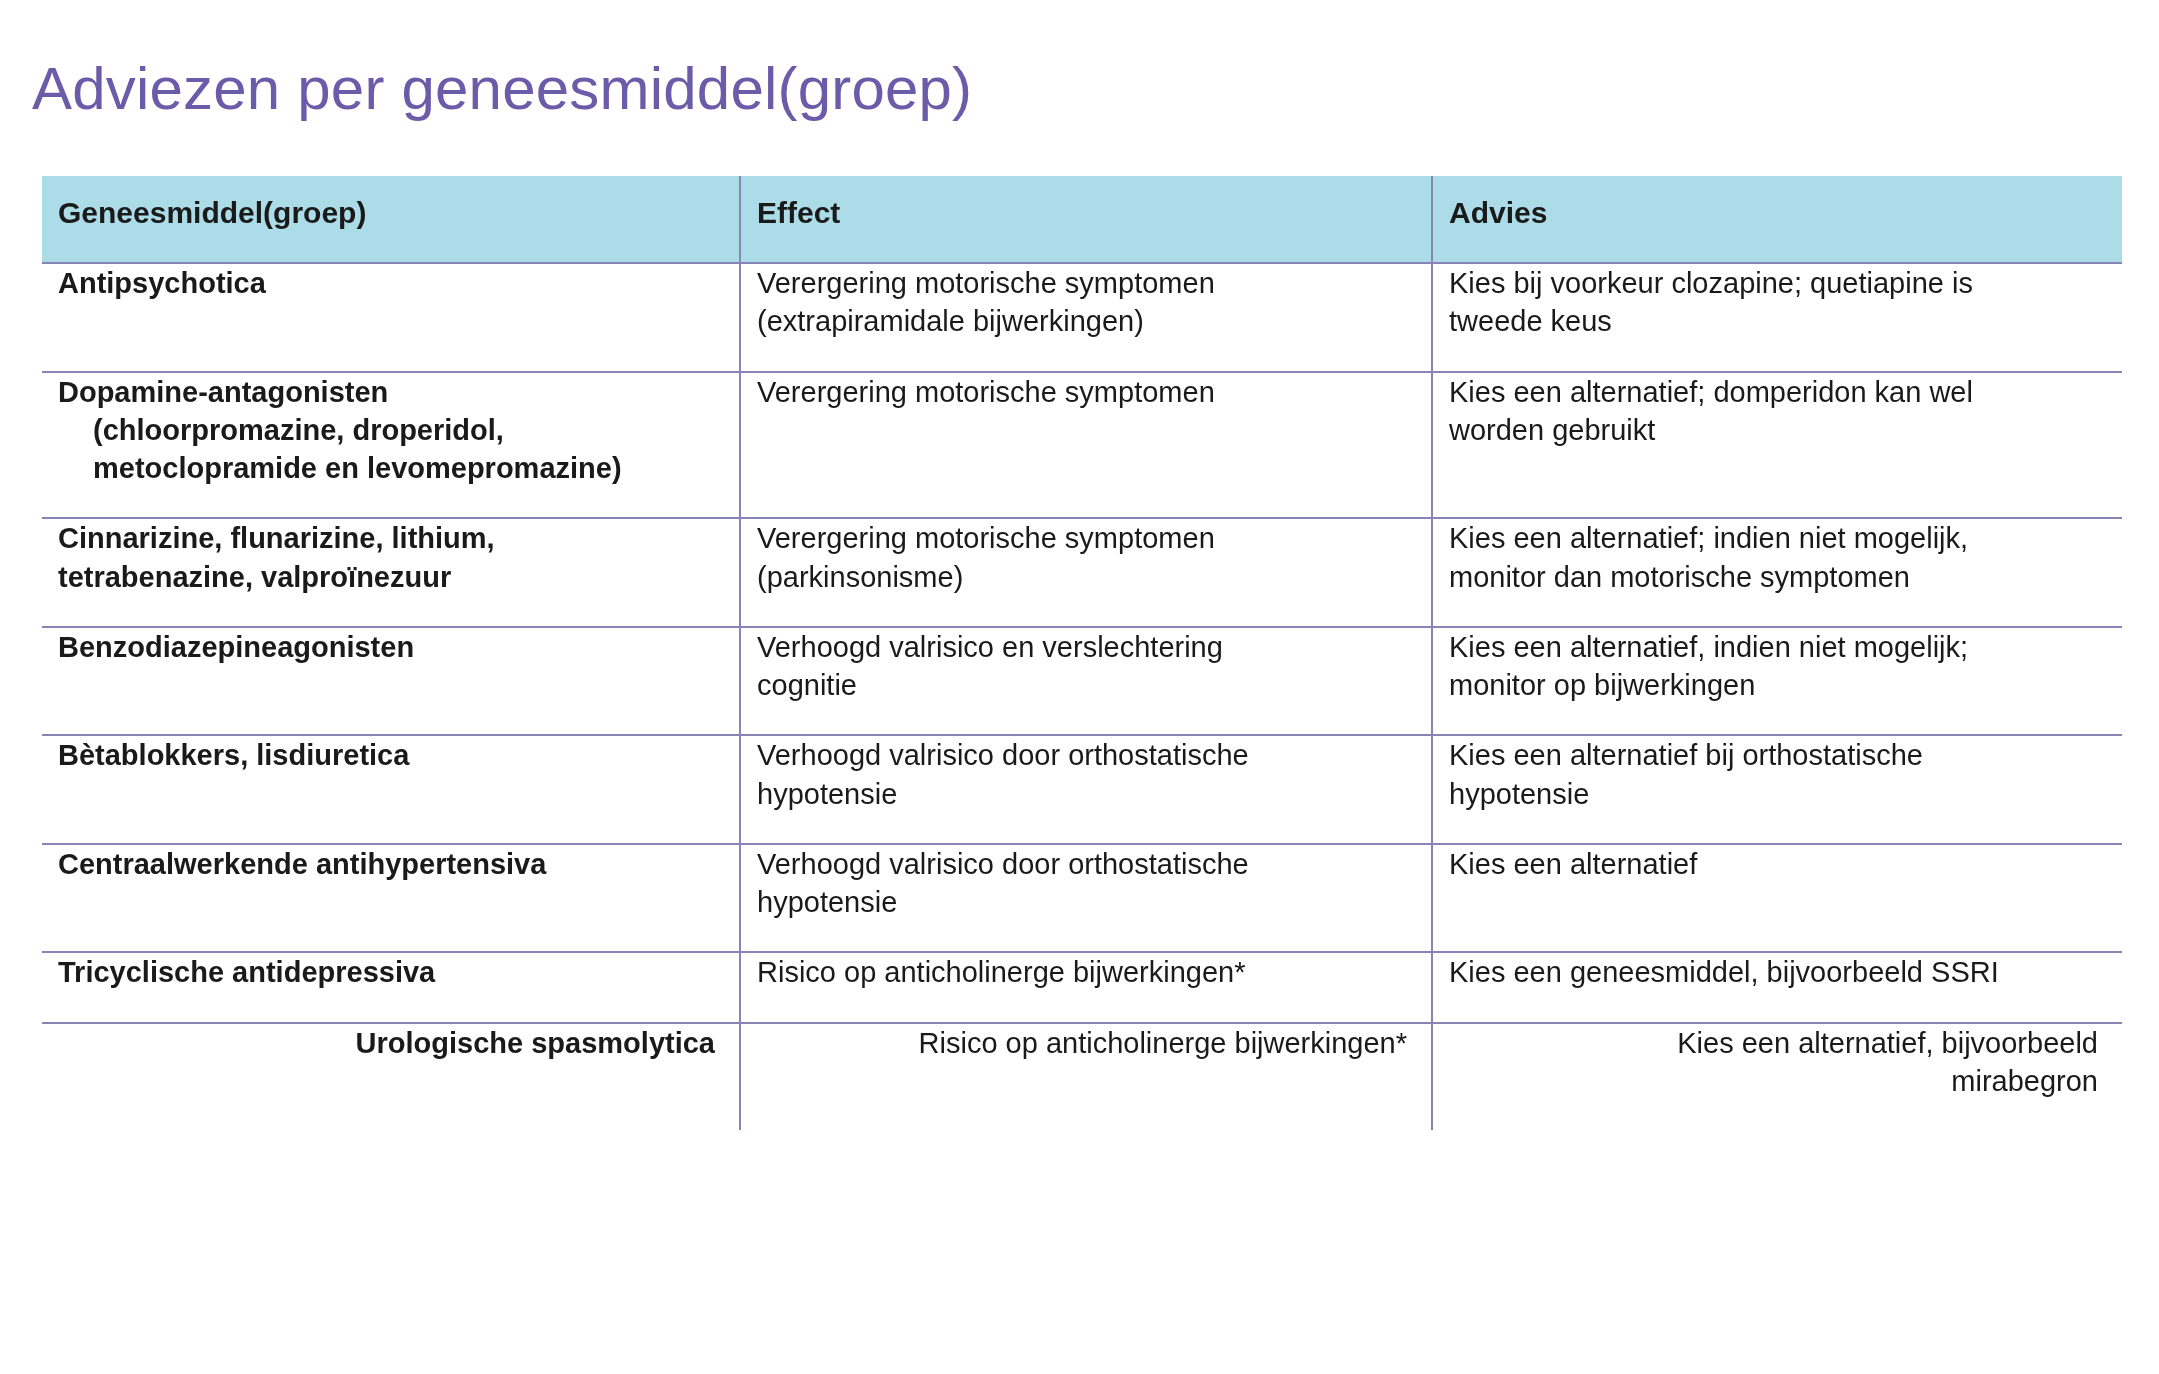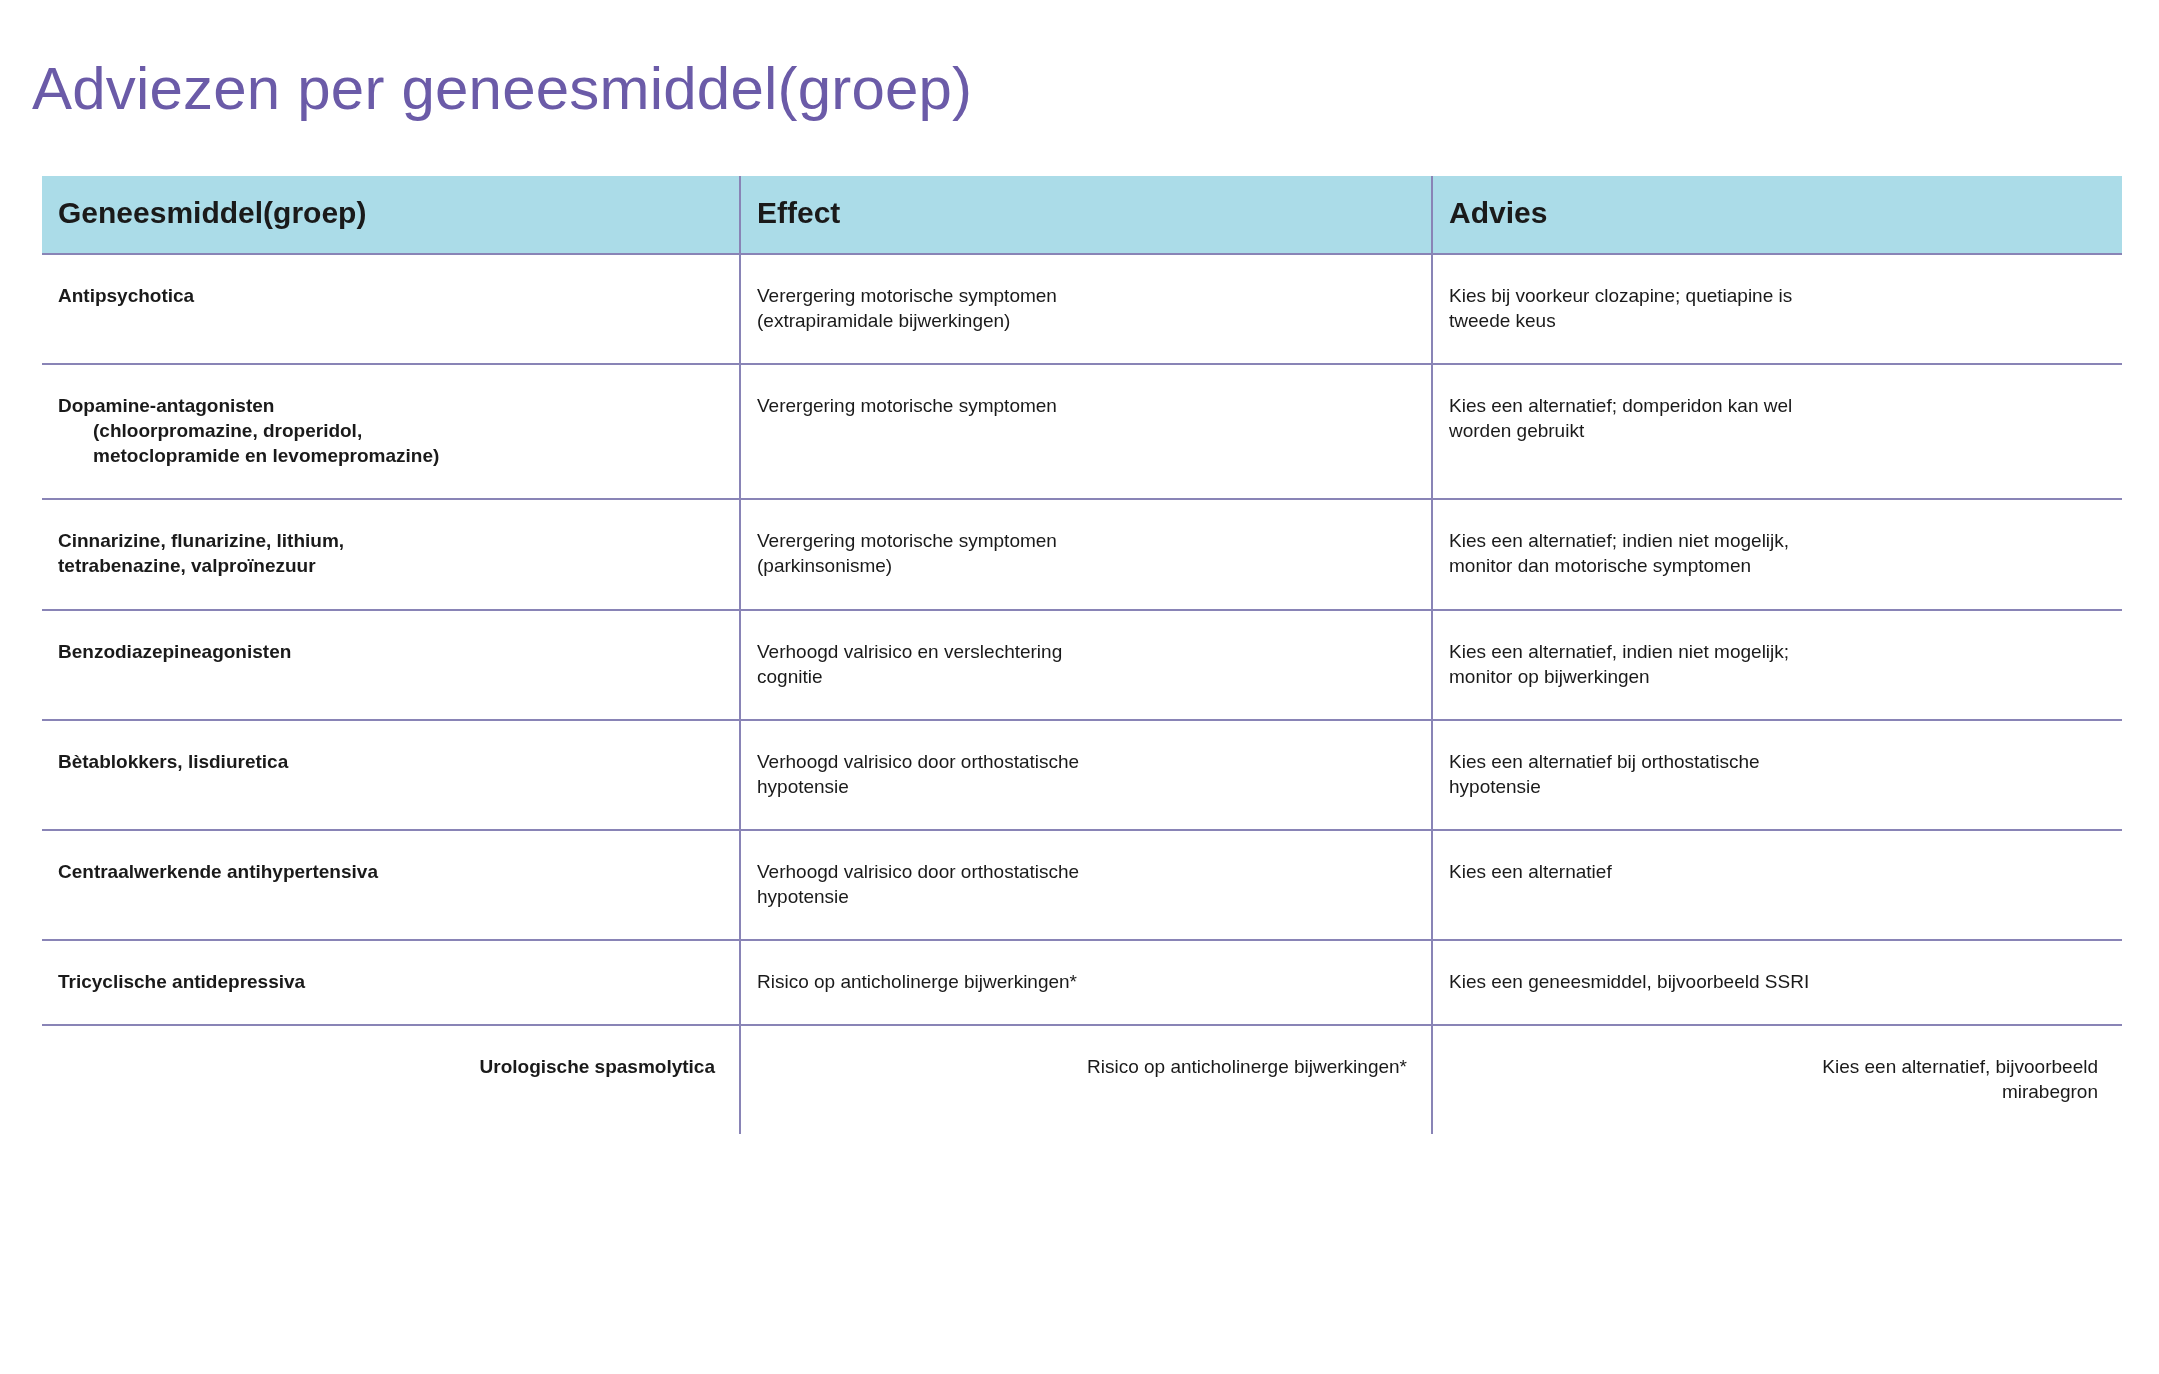--- a/index.html
+++ b/index.html
@@ -46,34 +46,34 @@
   table.advice-table col.c3 { width: 690px; }
 
   thead th {
     background: #ABDCE8;
     text-align: left;
     vertical-align: middle;
     font-size: 30px;
     font-weight: bold;
     color: #1a1a1a;
     height: 74px;
-    padding: 0 0 3px 16px;
+    padding: 0 0 12px 16px;
     border-right: 2px solid #8984B6;
     border-bottom: 2px solid #8984B6;
   }
   thead th:last-child {
     border-right: none;
   }
 
   tbody td {
     vertical-align: top;
-    font-size: 19px;
+    font-size: 29px;
     line-height: 1.32;
     color: #1a1a1a;
-    padding: 28px 24px 30px 16px;
+    padding: 0 24px 30px 16px;
     border-right: 2px solid #8984B6;
     border-bottom: 2px solid #8984B6;
     word-wrap: break-word;
   }
   tbody td:last-child {
     border-right: none;
   }
   tbody td.drug {
     font-weight: bold;
   }

